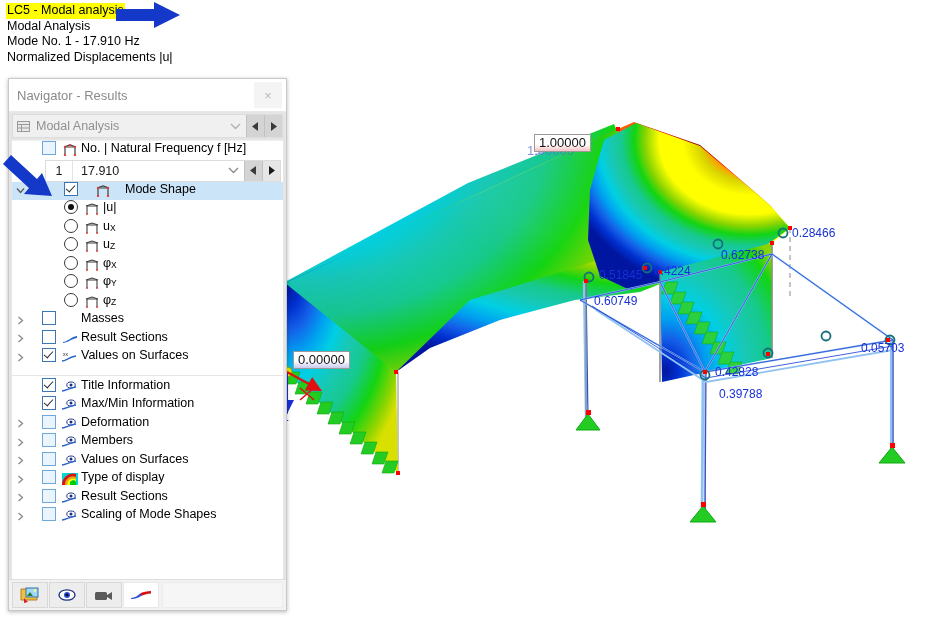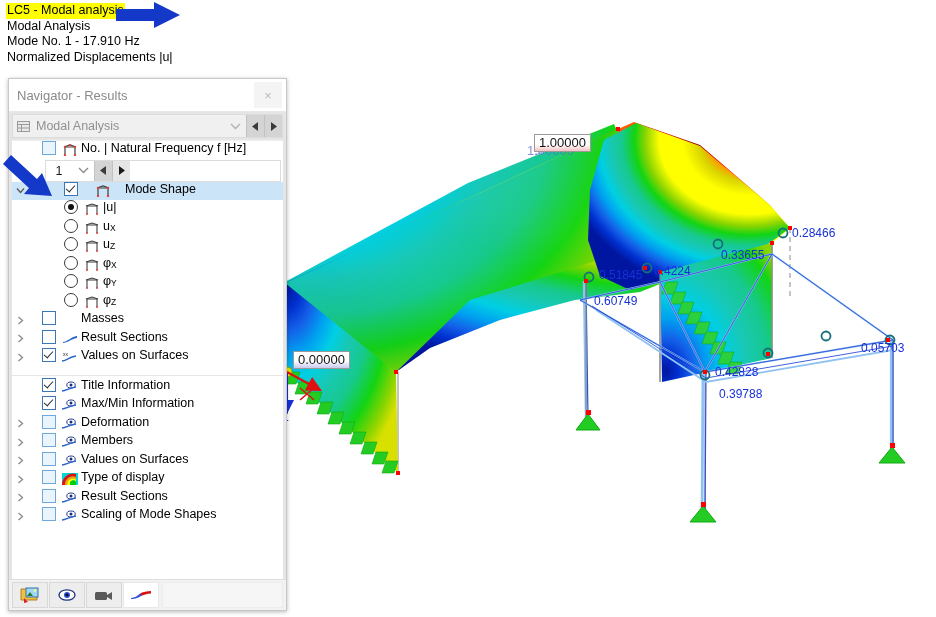--- a/index.html
+++ b/index.html
@@ -405,21 +405,21 @@
 </svg>
 
 <div class="axis-z" style="left:281px;top:410px;">Z</div>
 
 <div class="ghostlabel" style="left:527px;top:143px;">1.00000</div>
 <div class="boxlabel" style="left:534px;top:134px;background:linear-gradient(#ffffff 60%, #f6c0c0 100%);">1.00000</div>
 
 <div class="boxlabel" style="left:293px;top:351px;background:linear-gradient(#ffffff 55%, #c9c9ef 100%);text-align:center;">0.00000</div>
 
 <div class="vlabel" style="left:784px;top:226px;">0.28466</div>
-<div class="vlabel" style="left:713px;top:248px;">0.33655</div>
+<div class="vlabel" style="left:713px;top:248px;">0.62738</div>
 <div class="vlabel" style="left:591px;top:268px;">0.51845</div>
 <div class="vlabel" style="left:646px;top:264px;">0.4224</div>
 <div class="vlabel" style="left:586px;top:294px;">0.60749</div>
 <div class="vlabel" style="left:707px;top:365px;">0.42828</div>
 <div class="vlabel" style="left:711px;top:387px;">0.39788</div>
 <div class="vlabel" style="left:853px;top:341px;">0.05703</div>
 </div>
 
 <div id="navigator">
 
@@ -470,20 +470,21 @@
           <circle cx="2" cy="3" r="1.2" fill="#e04040"></circle>
             <circle cx="12" cy="3" r="1.2" fill="#e04040"></circle>
           <circle cx="7" cy="1" r="1.2" fill="#e04040"></circle>
         </svg>
       </span>
       <span class="tlabel">No. | Natural Frequency f [Hz]</span>
     </div>
 
     <div class="freq-row">
       <div class="freq-no">1</div>
+      <div class="freq-val">17.910</div>
       <div class="cb-caret">
         <svg width="11" height="7" viewBox="0 0 11 7">
             <polyline points="1,1 5.5,5.5 10,1" fill="none" stroke="#8a8a8a" stroke-width="1.3"></polyline>
           </svg>
       </div>
       <div class="spin-btn">
         <svg width="7" height="9" viewBox="0 0 7 9">
             <polygon points="6,0 6,9 0,4.5" fill="#3a3a3a"></polygon>
           </svg>
       </div>

